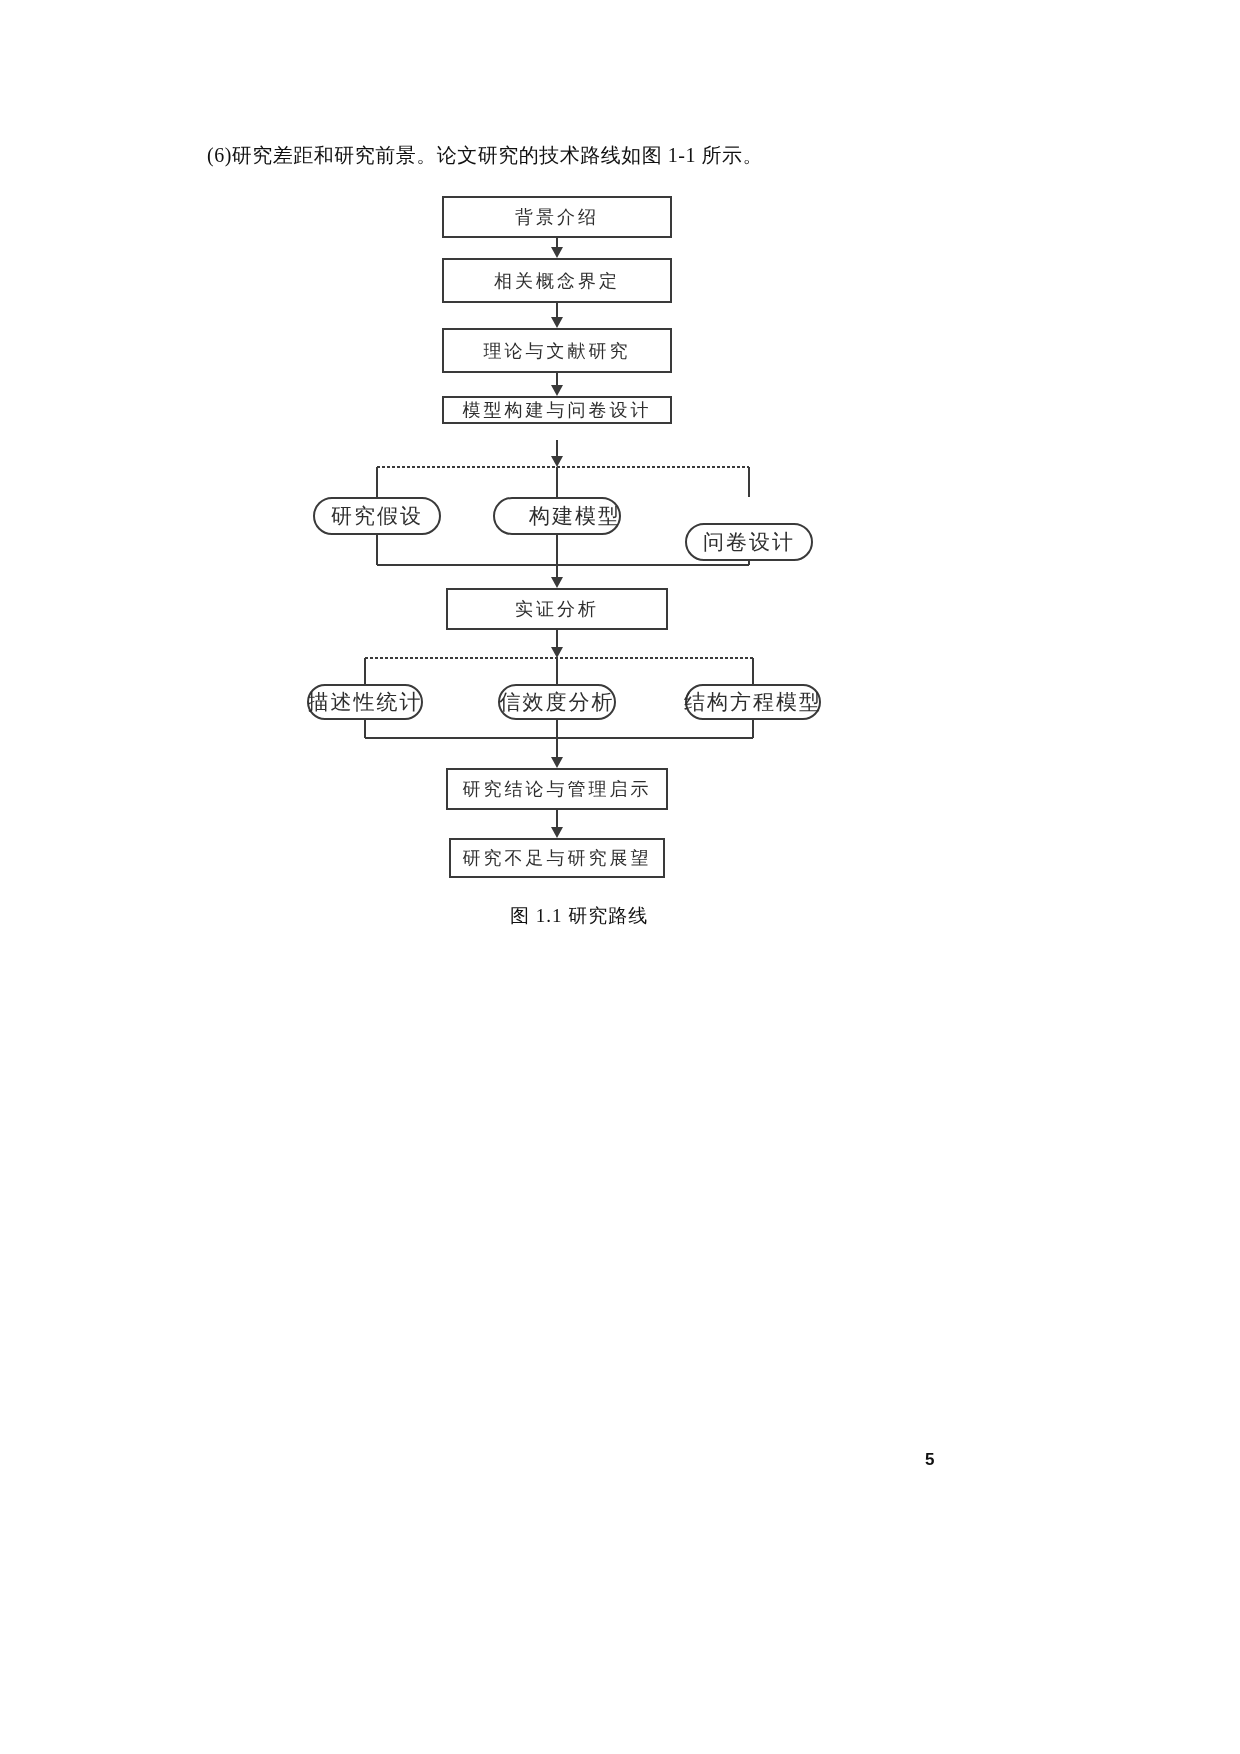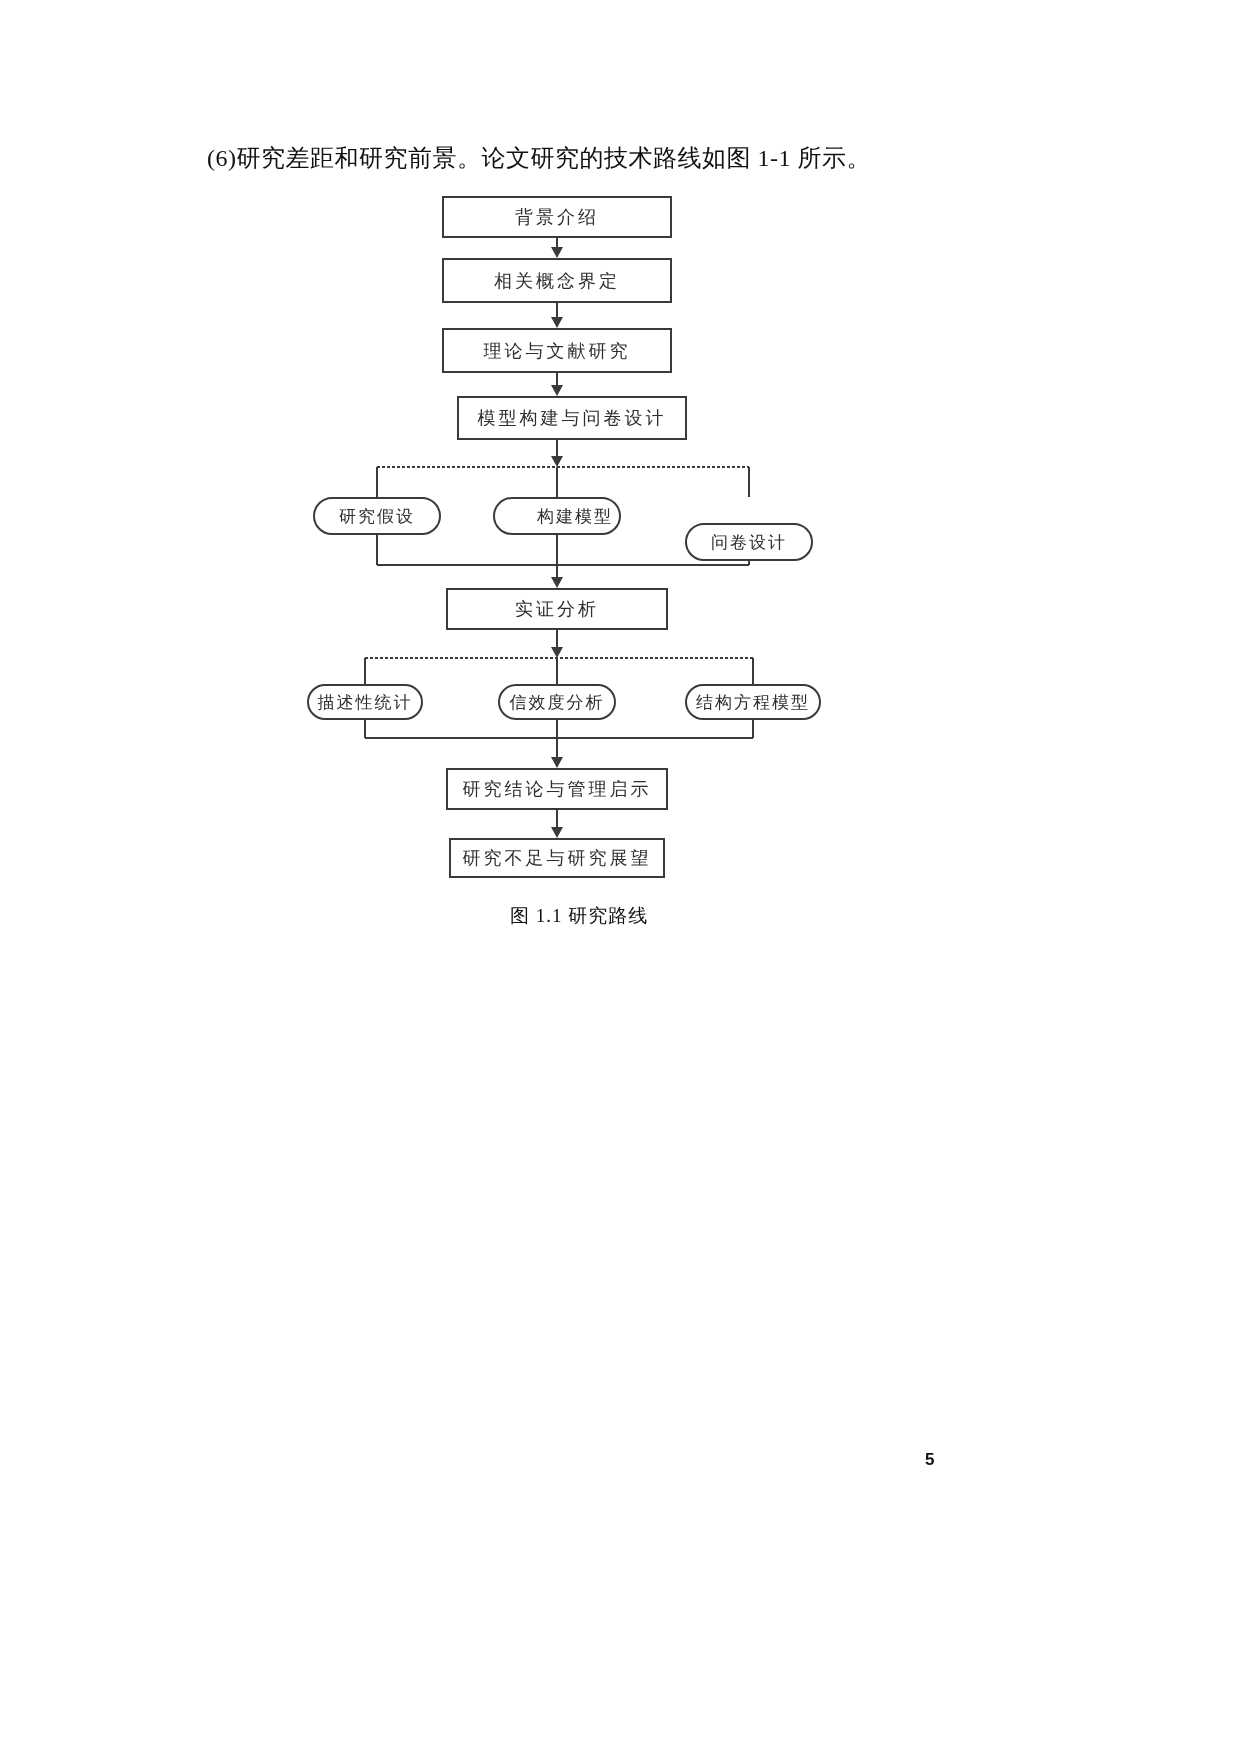--- a/index.html
+++ b/index.html
@@ -11,21 +11,21 @@
     width: 1240px;
     height: 1754px;
     position: relative;
     font-family: "Liberation Serif", serif;
     color: #141414;
   }
   .intro-text {
     position: absolute;
     left: 207px;
     top: 142px;
-    font-size: 24px;
+    font-size: 20px;
     letter-spacing: 0.5px;
     white-space: nowrap;
     color: #111111;
   }
   .figure-wrap {
     position: absolute;
     left: 0;
     top: 0;
     width: 1240px;
     height: 960px;
@@ -59,21 +59,21 @@
     display: flex;
     align-items: center;
     justify-content: center;
     font-size: 18px;
     letter-spacing: 3px;
     color: #2e2e2e;
     font-family: "DejaVu Serif", serif;
     white-space: nowrap;
   }
   .fnode.small {
-    font-size: 17px;
+    font-size: 21px;
     letter-spacing: 2px;
     border-radius: 19px;
   }
   .figure-caption {
     position: absolute;
     left: 446px;
     top: 903px;
     width: 266px;
     text-align: center;
     font-size: 19px;
@@ -135,21 +135,21 @@
     <line class="cn" x1="557" y1="810" x2="557" y2="828"></line>
       <polygon class="ar" points="551,827 563,827 557,838"></polygon>
   </svg>
 
   <div class="fnode" style="left:442px; top:196px; width:230px; height:42px;">背景介绍</div>
 
   <div class="fnode" style="left:442px; top:258px; width:230px; height:45px;">相关概念界定</div>
 
   <div class="fnode" style="left:442px; top:328px; width:230px; height:45px;">理论与文献研究</div>
 
-  <div class="fnode" style="left:442px; top:396px; width:230px; height:44px;margin-left:15px;">模型构建与问卷设计</div>
+  <div class="fnode" style="left:442px; top:396px; width:230px; height:28px;">模型构建与问卷设计</div>
 
   <div class="fnode small" style="left:313px; top:497px; width:128px; height:38px;">研究假设</div>
 
   <div class="fnode small" style="left:493px; top:497px; width:128px; height:38px;padding-left:36px;">构建模型</div>
 
   <div class="fnode small" style="left:685px; top:497px; width:128px; height:38px;margin-top:26px;">问卷设计</div>
 
   <div class="fnode" style="left:446px; top:588px; width:222px; height:42px;">实证分析</div>
 
   <div class="fnode small" style="left:307px; top:684px; width:116px; height:36px;">描述性统计</div>

